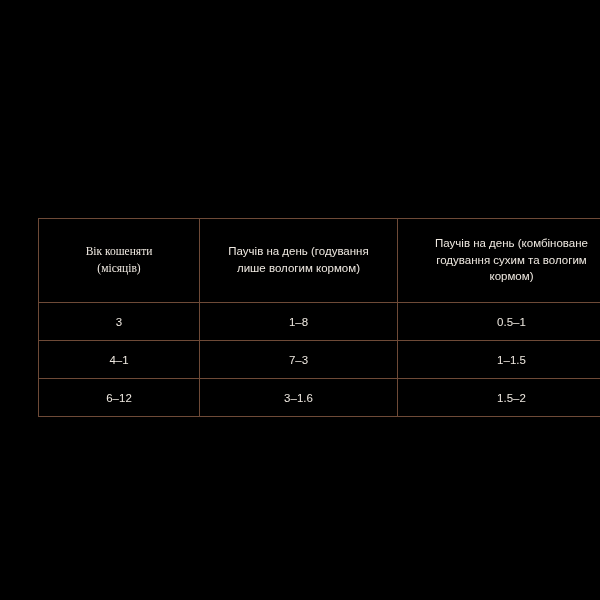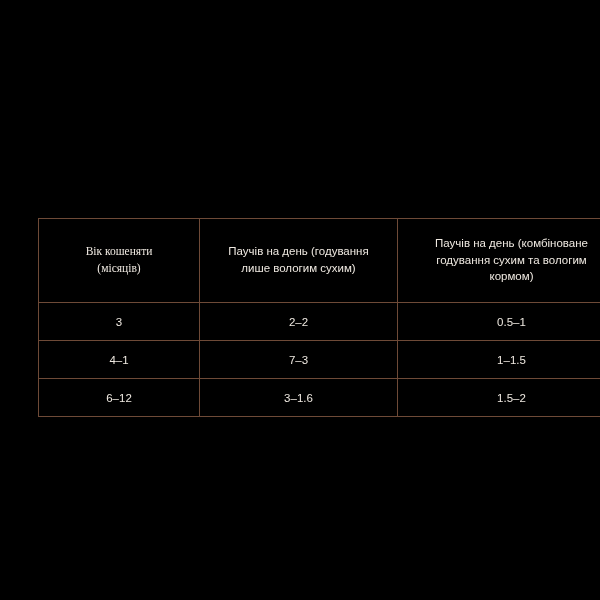--- a/index.html
+++ b/index.html
@@ -67,36 +67,36 @@
 <div id="feeding-table-wrap">
   <table class="feeding-table">
     <thead>
       <tr>
         <th class="col-age">
           <span class="cell-inner">Вік кошеняти
 (місяців)</span>
         </th>
         <th class="col-wet">
           <span class="cell-inner">Паучів на день (годування
-лише вологим сухим)</span>
+лише вологим кормом)</span>
         </th>
         <th class="col-mixed">
           <span class="cell-inner">Паучів на день (комбіноване
 годування сухим та вологим
 кормом)</span>
         </th>
       </tr>
     </thead>
     <tbody>
       <tr>
         <td>
           <span class="cell-inner">3</span>
         </td>
         <td>
-          <span class="cell-inner">2–2</span>
+          <span class="cell-inner">1–8</span>
         </td>
         <td>
           <span class="cell-inner">0.5–1</span>
         </td>
       </tr>
       <tr>
         <td>
           <span class="cell-inner">4–1</span>
         </td>
         <td>

